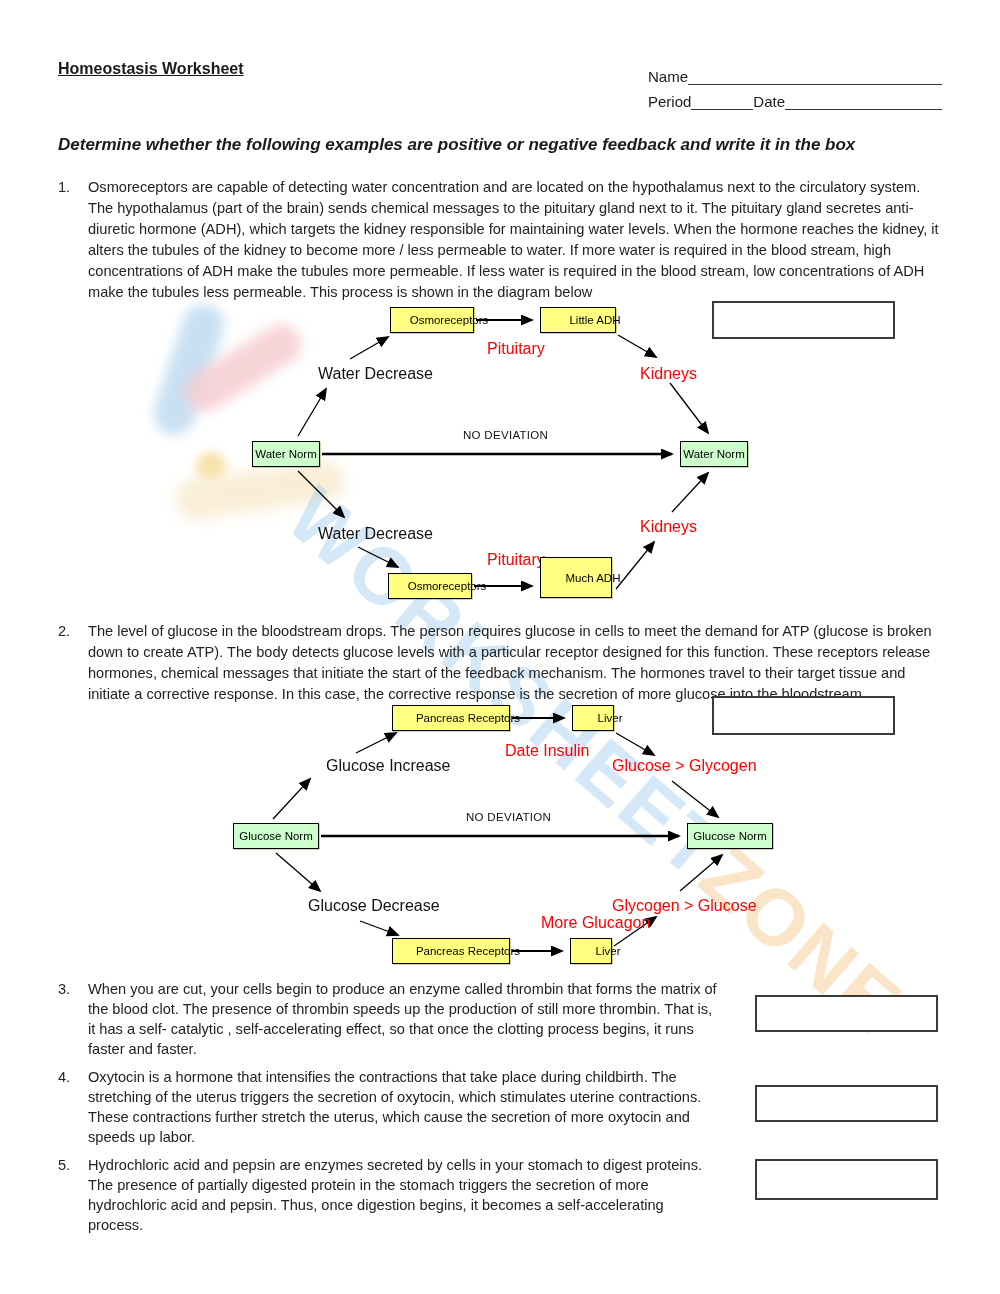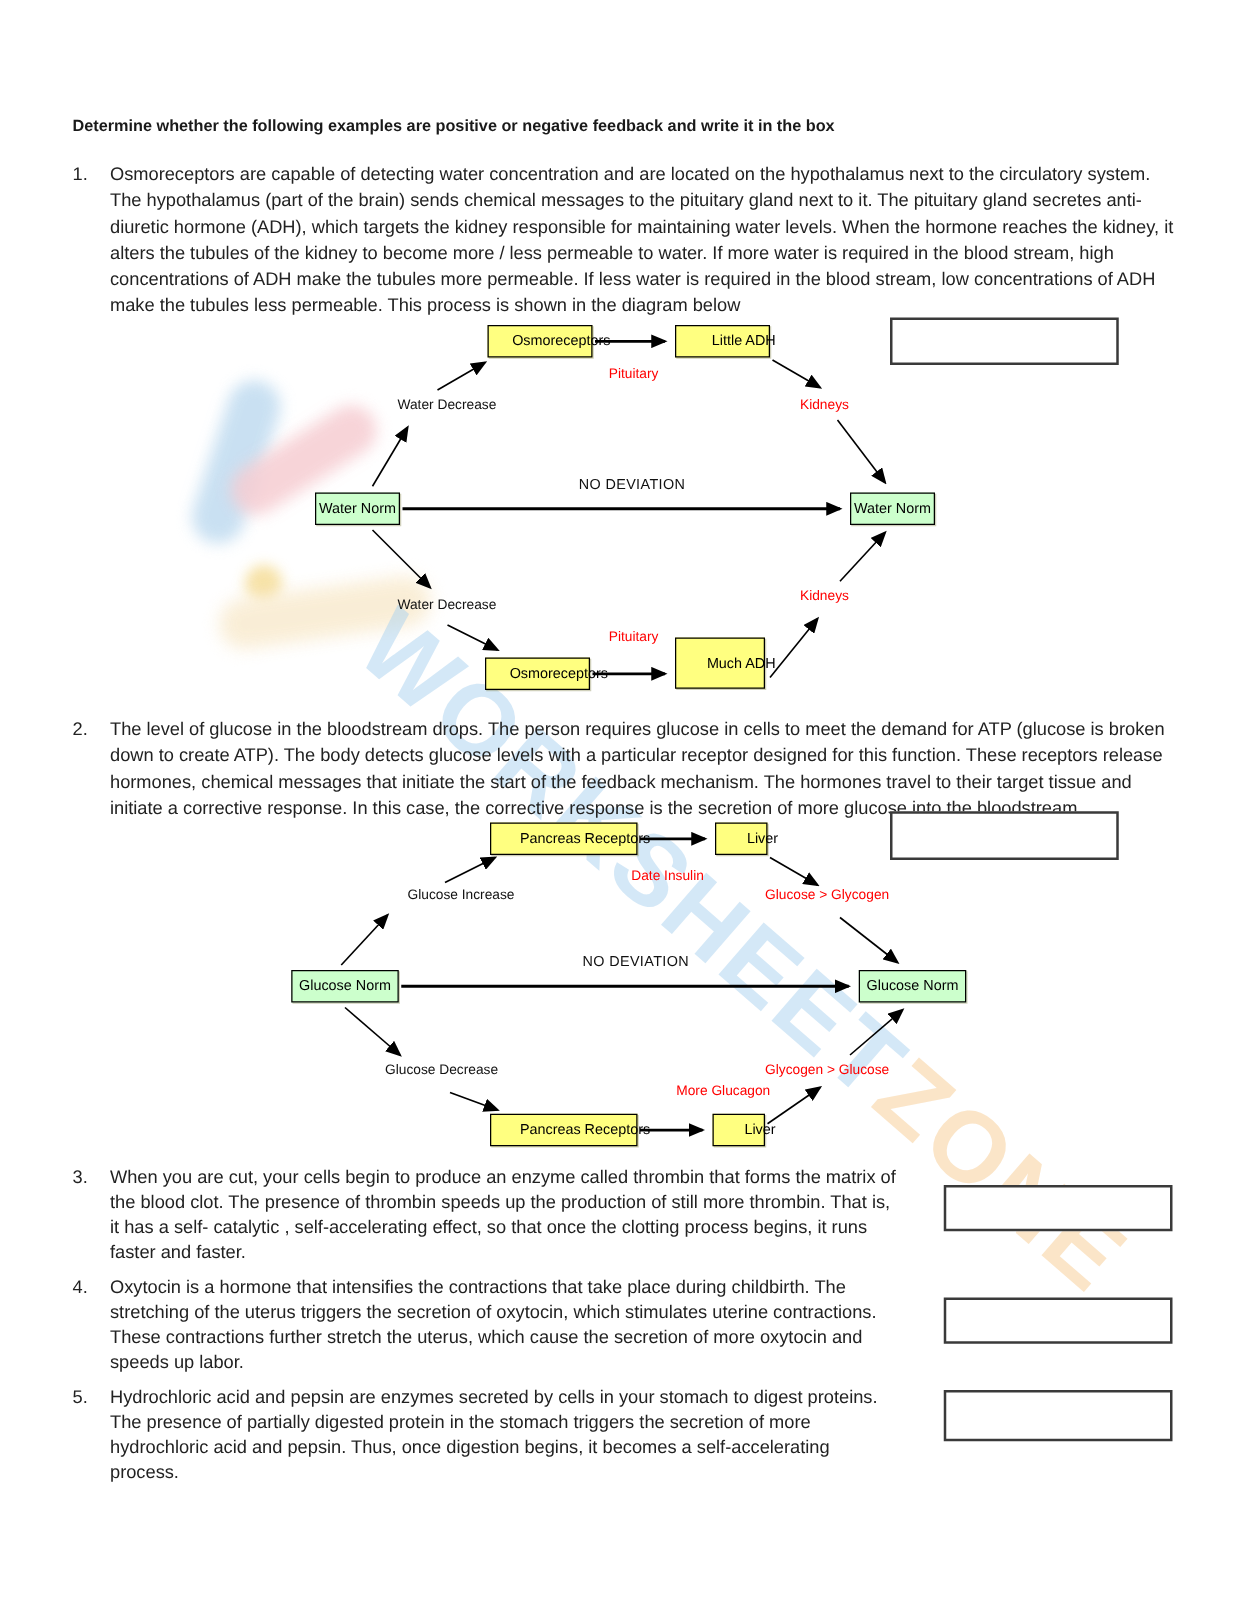--- a/index.html
+++ b/index.html
@@ -25,60 +25,75 @@
 
   
   .hdr { position:relative; height:55px; }
   .title { font-size:16px; font-weight:bold; text-decoration:underline; color:#1a1a1a; }
   .name-block { position:absolute; left:590px; top:0; width:294px; font-size:15px; color:#1a1a1a; }
   .nb-row { display:flex; align-items:flex-end; height:25px; }
   .blank { border-bottom:1.6px solid #333; height:18px; }
   .blank.grow { flex:1; }
   .blank.period-line { width:62px; }
 
-  .instruction { margin-top:33px; font-size:13px; font-weight:bold; color:#1a1a1a; }
+  .instruction { margin-top:20px; font-size:17px; font-weight:bold; font-style:italic; color:#1a1a1a; }
 
   
   .q { display:flex; margin-top:22px; font-size:14.6px; line-height:21px; position:relative; }
   .q-num { width:30px; flex:none; }
   .q-text { flex:1; }
   .q.with-box { margin-top:8px; line-height:20px; }
   .q.with-box .q-text { max-width:630px; }
   .answer-box { position:absolute; left:697px; width:183px; height:37px; border:2px solid #3a3a3a; background:#fff; }
 
   
   .diagram { position:relative; width:884px; }
   #diagram1 { height:300px; margin-top:-4px; }
   #diagram2 { height:280px; margin-top:-14px; }
   .arrow-layer { position:absolute; left:0; top:0; }
   .node { position:absolute; display:flex; align-items:center; justify-content:center;
           font-size:11.5px; color:#000; border:1.6px solid #000; padding:0 3px; white-space:nowrap;
           box-shadow:1px 1px 0 rgba(120,120,60,.35); }
   .node.yellow { background:var(--box-yellow,#ffff80);padding-left:37px; }
   .node.green  { background:var(--box-green,#ccffcc); }
-  .dlabel { position:absolute; font-size:11px; white-space:nowrap; color:#111; }
+  .dlabel { position:absolute; font-size:16px; white-space:nowrap; color:#111; }
   .dlabel.red { color:var(--label-red,#ff0000); }
   .dlabel.nodev { font-size:11.5px; letter-spacing:.3px; }
   .diagram .answer-box { left:654px; }
 </style>
 </head>
 <body>
 
 <div class="page">
 
   <div class="wm wm-bar-blue"></div>
   <div class="wm wm-bar-pink"></div>
   <div class="wm wm-dot-yellow"></div>
   <div class="wm wm-bar-tan"></div>
   <div class="wm wm-text">
     <span class="wm-blue">WORKSHEET</span><span class="wm-orange">ZONE</span>
   </div>
 
   <div class="content">
 
+    <div class="hdr">
+      <div class="title">Homeostasis Worksheet</div>
+      <div class="name-block">
+        <div class="nb-row">
+          <span>Name</span>
+          <span class="blank grow"></span>
+        </div>
+        <div class="nb-row">
+          <span>Period</span>
+          <span class="blank period-line"></span>
+          <span>Date</span>
+          <span class="blank grow"></span>
+        </div>
+      </div>
+    </div>
 
     <div class="instruction">Determine whether the following examples are positive or negative feedback and write it in the box</div>
 
     <div class="q">
       <div class="q-num">1.</div>
       <div class="q-text">Osmoreceptors are capable of detecting water concentration and are located on the hypothalamus next to the circulatory system. The hypothalamus (part of the brain) sends chemical messages to the pituitary gland next to it. The pituitary gland secretes anti-diuretic hormone (ADH), which targets the kidney responsible for maintaining water levels. When the hormone reaches the kidney, it alters the tubules of the kidney to become more / less permeable to water. If more water is required in the blood stream, high concentrations of ADH make the tubules more permeable. If less water is required in the blood stream, low concentrations of ADH make the tubules less permeable. This process is shown in the diagram below</div>
     </div>
 
     <div class="diagram" id="diagram1">
       <svg class="arrow-layer" width="884" height="300">

